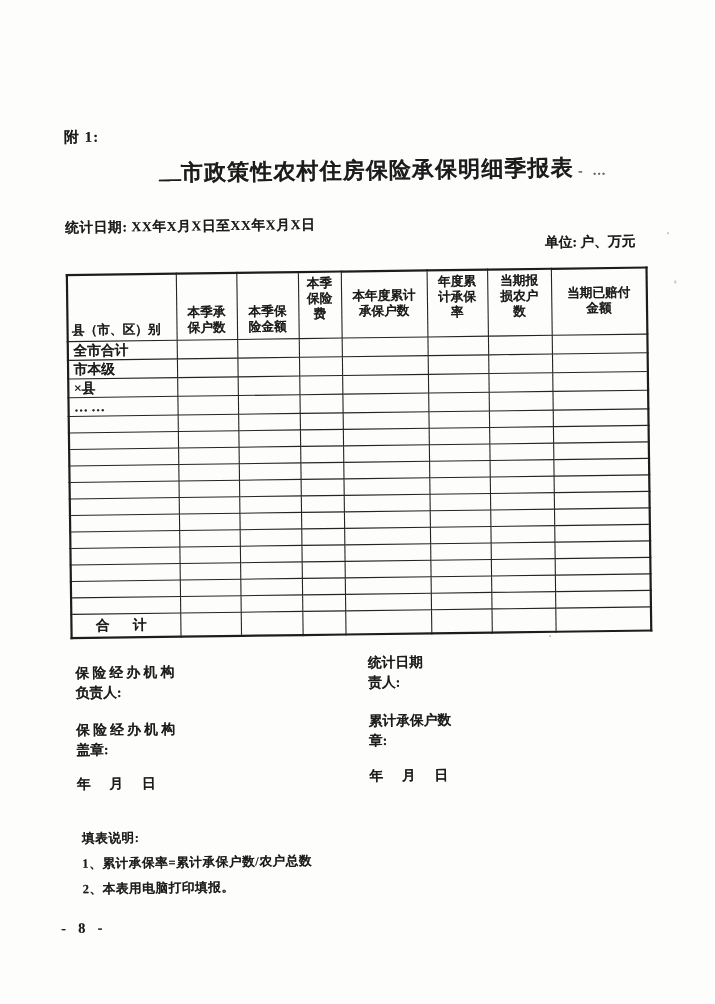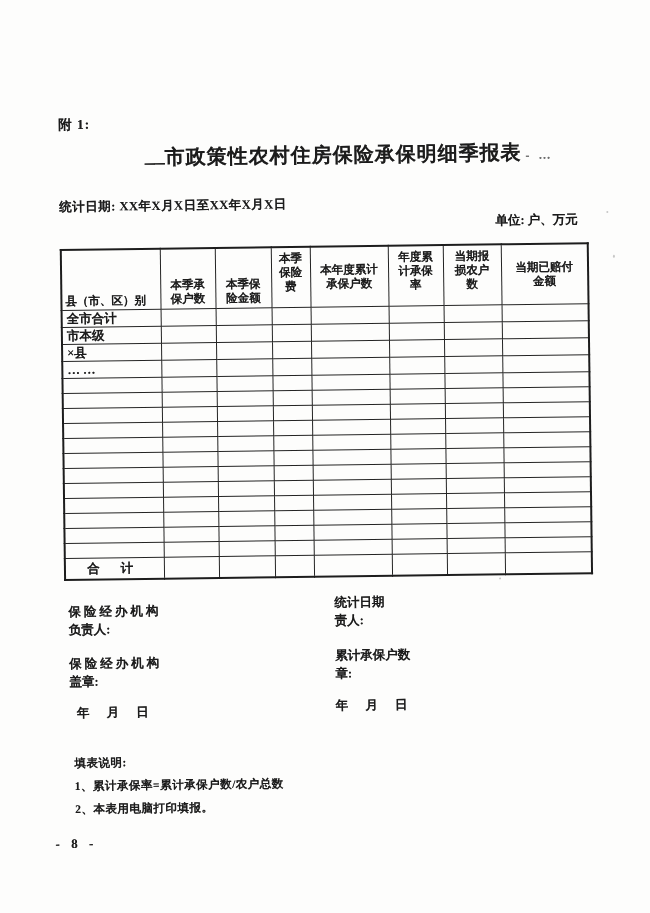--- a/index.html
+++ b/index.html
@@ -35,21 +35,21 @@
   .row-total td:first-child{text-align:center !important;letter-spacing:9px;padding-left:0 !important;}
 
   .sig{font-size:12.5px;line-height:17.5px;white-space:nowrap;}
   .sig-left{left:66px;top:604px;}
   .sig-right{left:332px;top:598px;}
   .sig .b1{margin-bottom:17px;}
   .sig .b2{margin-bottom:14px;}
   .sig-right .b1{margin-bottom:18px;}
   .sig-right .b2{margin-bottom:15px;}
   .org{letter-spacing:3px;}
-  .ymd{letter-spacing:7px;text-align:center;}
+  .ymd{letter-spacing:7px;}
 
   .notes{left:70px;top:752px;font-size:11.5px;line-height:23px;letter-spacing:0.5px;}
   .pagenum{left:50px;top:836px;font-size:13px;letter-spacing:4px;}
 
   .speck{position:absolute;background:#9a9a9a;border-radius:50%;opacity:0.55;}
 </style>
 </head>
 <body>
 
 <div class="sheet">

